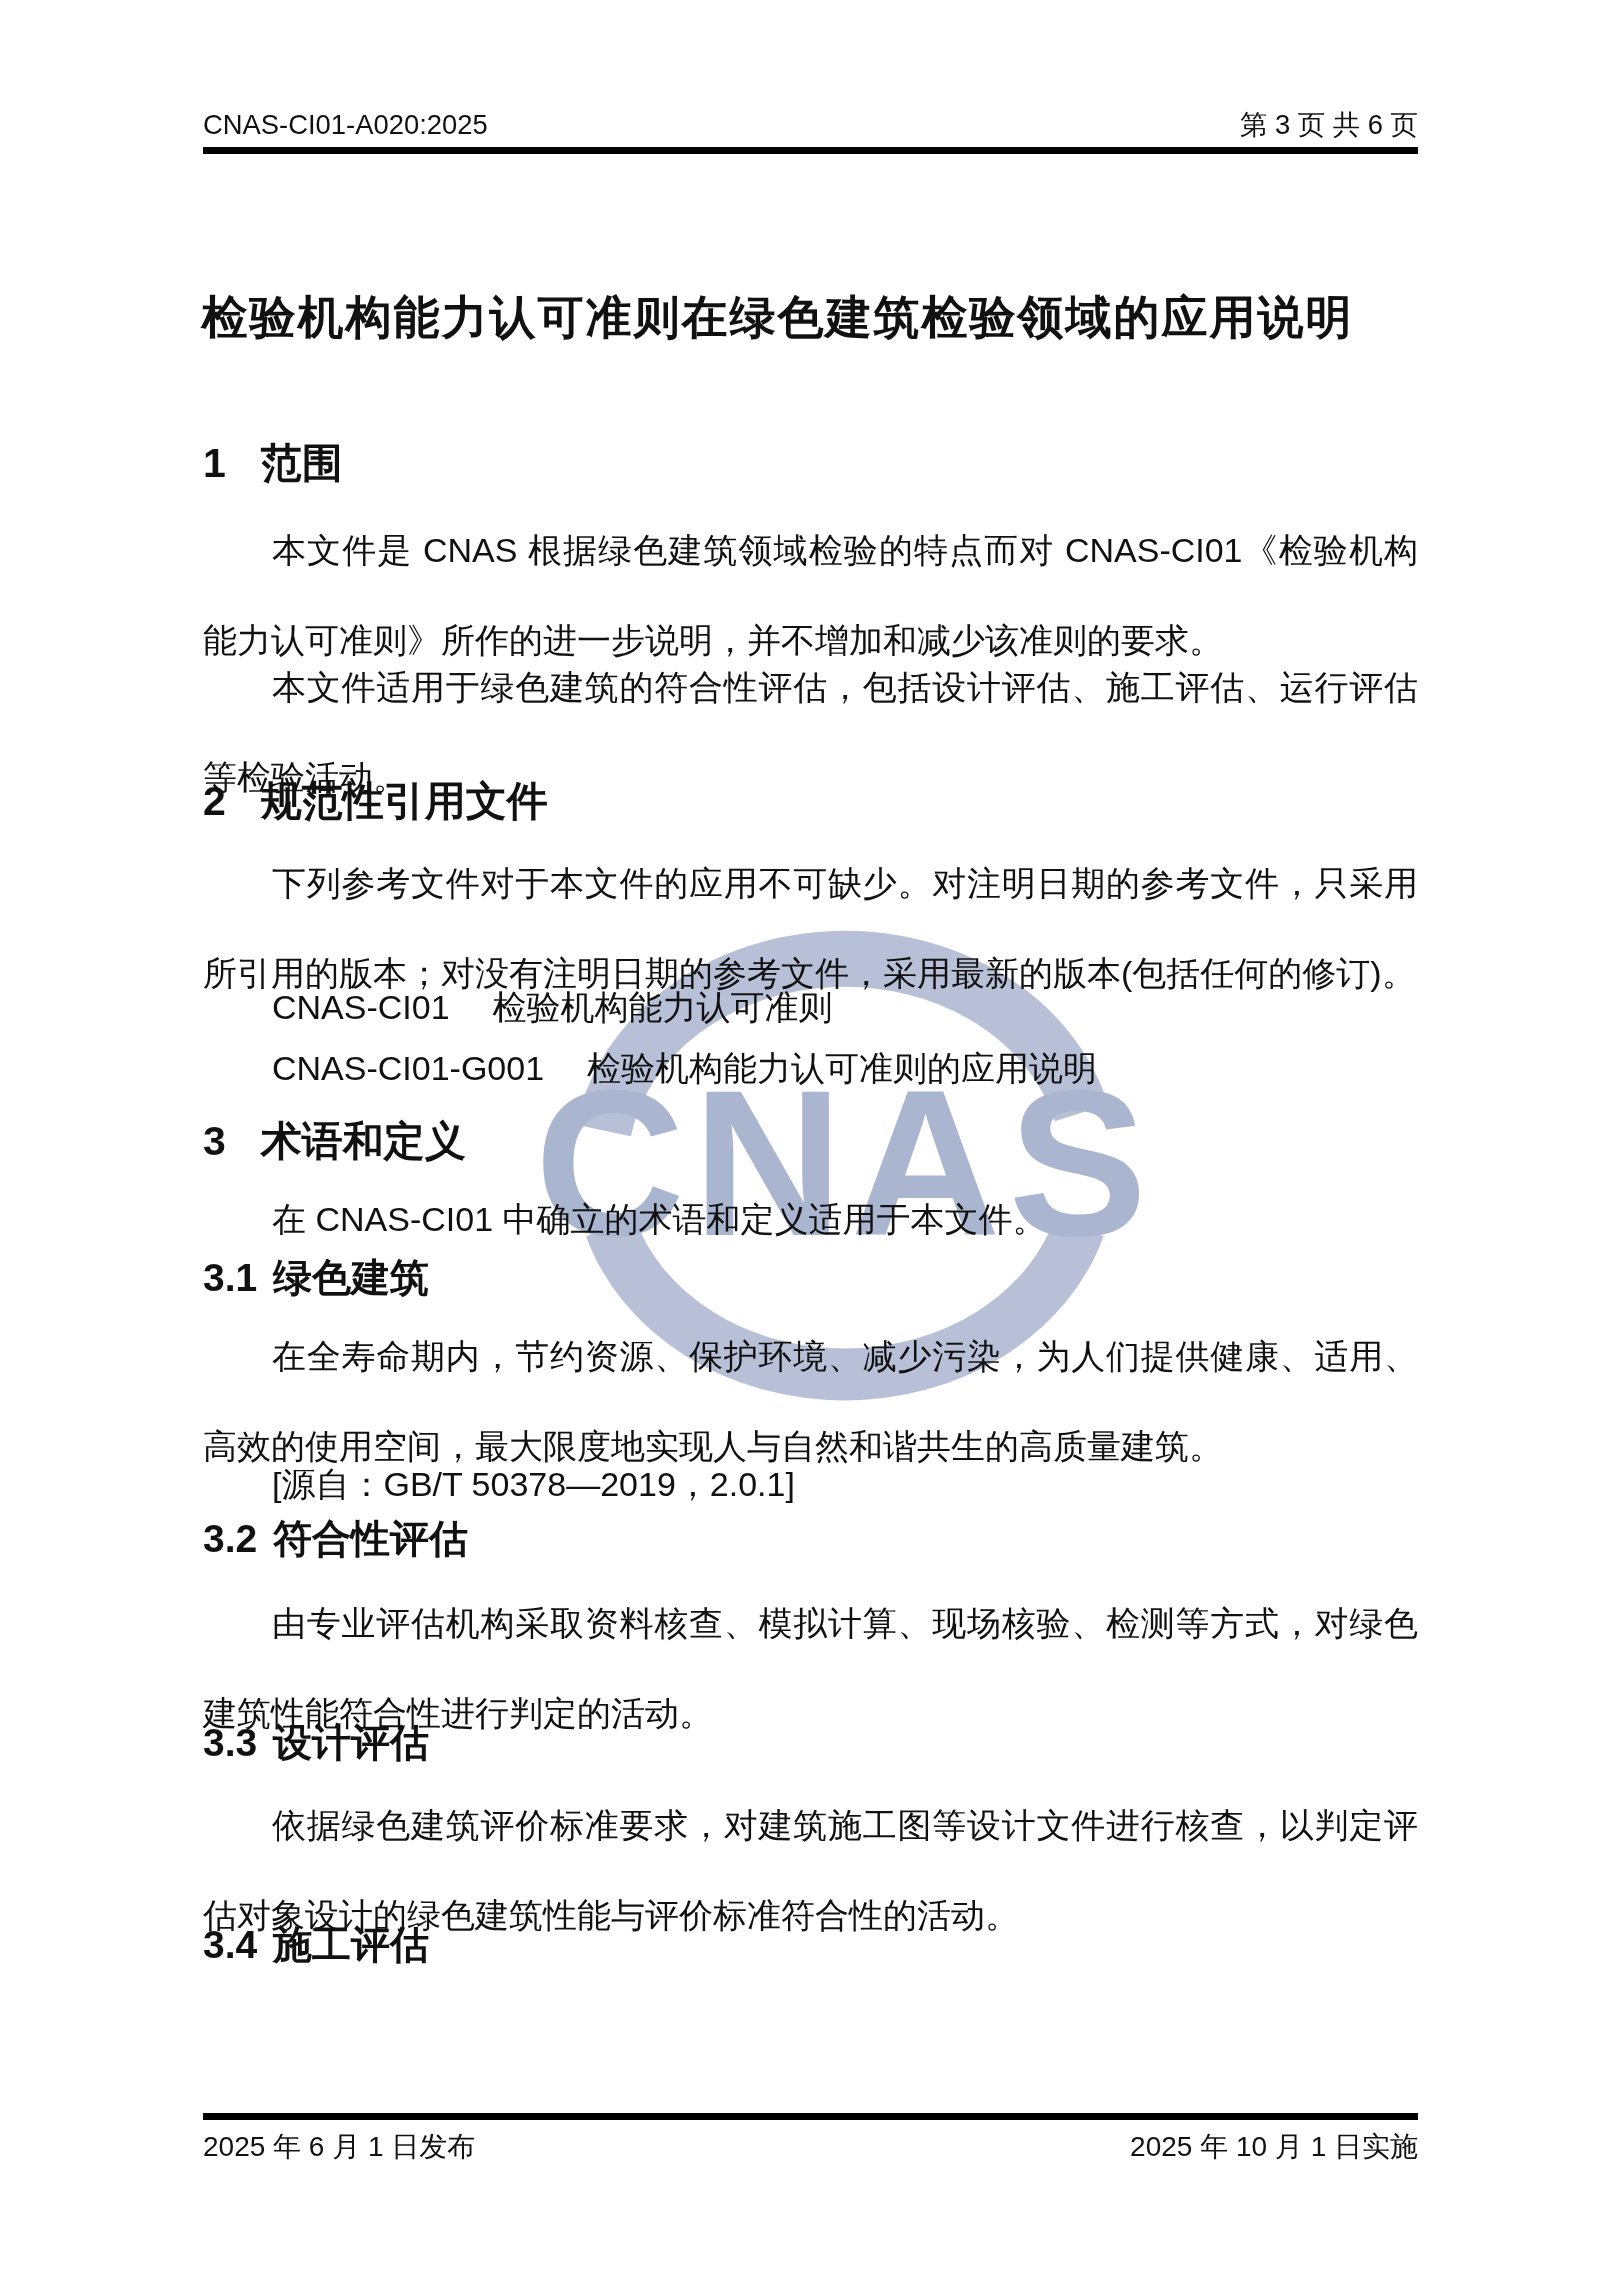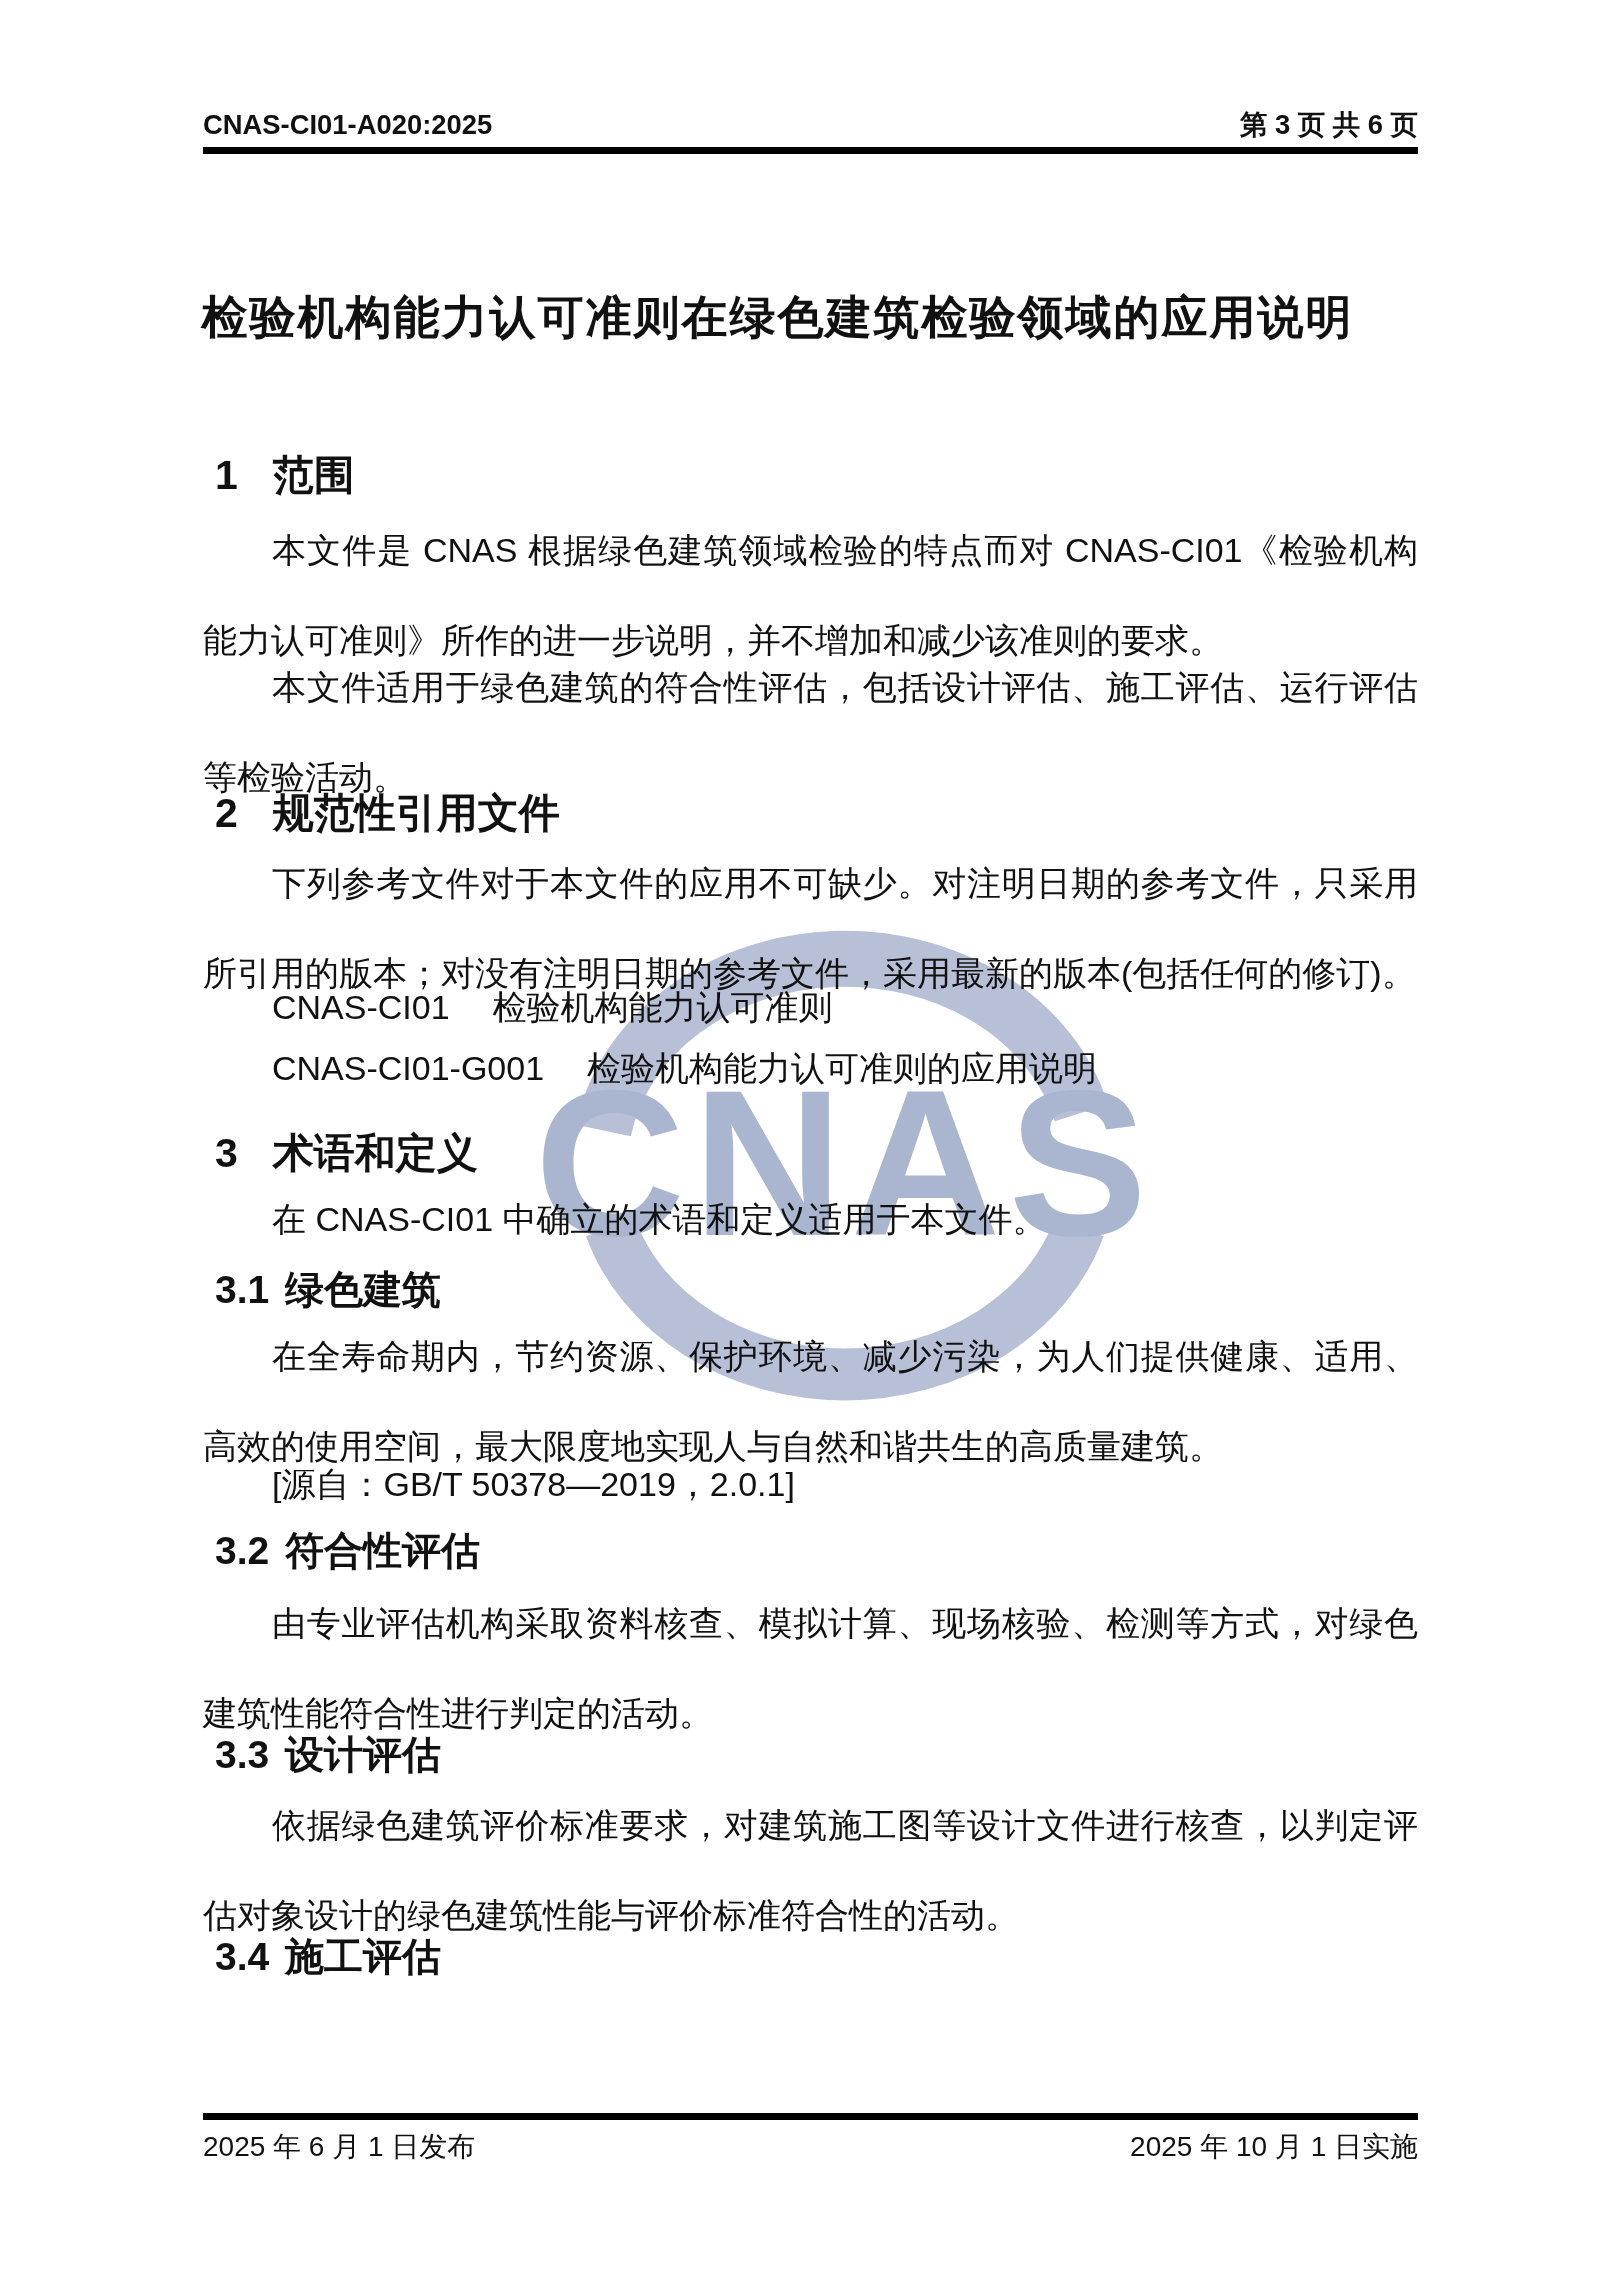--- a/index.html
+++ b/index.html
@@ -22,21 +22,20 @@
     letter-spacing:8px;
     text-anchor:middle;
   }
   
   .doc-header{
     position:absolute;left:203px;right:203px;top:108px;
     display:flex;justify-content:space-between;align-items:baseline;
     font-family:"Liberation Sans",serif;
     font-size:27.4px;line-height:33px;
     z-index:2;
-    font-weight:bold;
   }
   .rule{
     position:absolute;left:203px;right:203px;height:6.9px;background:#000;z-index:2;
   }
   .rule-top{top:147px;}
   .rule-bottom{top:2113px;}
   .doc-footer{
     position:absolute;left:203px;right:203px;top:2129px;
     display:flex;justify-content:space-between;align-items:flex-start;
     font-family:"Liberation Sans",serif;
@@ -48,21 +47,21 @@
     position:absolute;left:0;width:1555px;top:288px;margin:0;
     text-align:center;
     font-family:"Liberation Sans","DejaVu Sans",sans-serif;
     font-weight:bold;
     font-size:46px;line-height:59px;
     letter-spacing:2px;
     z-index:1;
   }
   
   .h-main,.h-sub{
-    position:absolute;left:203px;margin:12px;
+    position:absolute;left:203px;margin:0;
     font-family:"Liberation Sans",sans-serif;
     font-weight:bold;
     z-index:1;white-space:nowrap;
   }
   .h-main{font-size:41px;line-height:49px;}
   .h-sub{font-size:39px;line-height:47px;}
   .h-main .h-num{display:inline-block;margin-right:35px;}
   .h-sub .h-num{display:inline-block;margin-right:15.7px;}
   
   .para{

